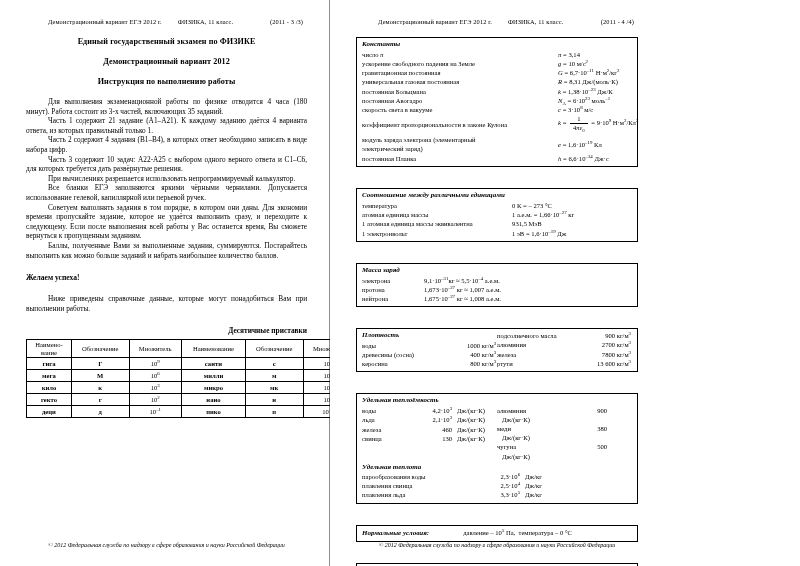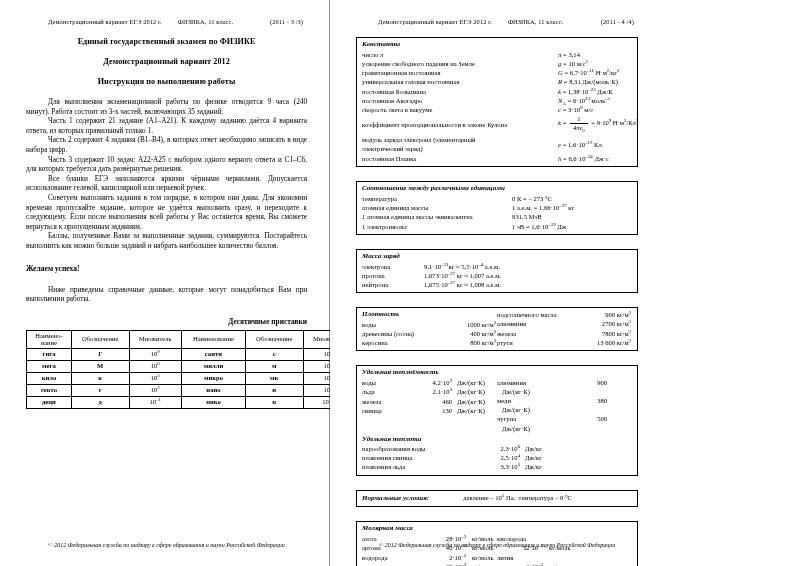--- a/index.html
+++ b/index.html
@@ -89,21 +89,21 @@
     font-size:6px;
     font-style:italic;
     text-align:center;
     white-space:nowrap;
   }
   
   .boxes{margin-top:1px;}
   .box{
     border:1px solid #000;
     padding:2px 5px 3px 5px;
-    margin-bottom:14px;
+    margin-bottom:21px;
     font-size:6.6px;
     line-height:9.2px;
   }
   .box .bt{
     font-weight:bold;
     font-style:italic;
     font-size:7px;
     display:block;
     margin-bottom:.5px;
   }
@@ -165,24 +165,25 @@
       <div class="pg-header">
         <span class="hdr-a">Демонстрационный вариант ЕГЭ 2012 г.</span>
         <span class="hdr-b">ФИЗИКА, 11 класс.</span>
         <span class="hdr-c">(2011 - 3 /3)</span>
       </div>
 
       <div class="title t1">Единый государственный экзамен по ФИЗИКЕ</div>
       <div class="title">Демонстрационный вариант 2012</div>
       <div class="title">Инструкция по выполнению работы</div>
 
-      <p class="para">Для выполнения экзаменационной работы по физике отводится 9 часа (240 минут). Работа состоит из 3-х частей, включающих 35 заданий.</p>
+      <p class="para">Для выполнения экзаменационной работы по физике отводится 4 часа (180 минут). Работа состоит из 3-х частей, включающих 35 заданий.</p>
       <p class="para">Часть 1 содержит 21 задание (А1–А21). К каждому заданию даётся 4 варианта ответа, из которых правильный только 1.</p>
       <p class="para">Часть 2 содержит 4 задания (В1–В4), в которых ответ необходимо записать в виде набора цифр.</p>
       <p class="para">Часть 3 содержит 10 задач: А22-А25 с выбором одного верного ответа и  С1–С6, для которых требуется дать развёрнутые решения.</p>
+      <p class="para">При вычислениях разрешается использовать непрограммируемый калькулятор.</p>
       <p class="para">Все бланки ЕГЭ заполняются яркими чёрными чернилами. Допускается использование гелевой, капиллярной или перьевой ручек.</p>
       <p class="para">Советуем выполнять задания в том порядке, в котором они даны. Для экономии времени пропускайте задание, которое не удаётся выполнить сразу, и переходите к следующему. Если после выполнения всей работы у Вас останется время, Вы сможете вернуться к пропущенным заданиям.</p>
       <p class="para">Баллы, полученные Вами за выполненные задания, суммируются. Постарайтесь выполнить как можно больше заданий и набрать наибольшее количество баллов.</p>
 
       <div class="wish">Желаем успеха!</div>
 
       <p class="para">Ниже приведены справочные данные, которые могут понадобиться Вам при выполнении работы.</p>
 
       <div class="tbl-caption">Десятичные приставки</div>
 

